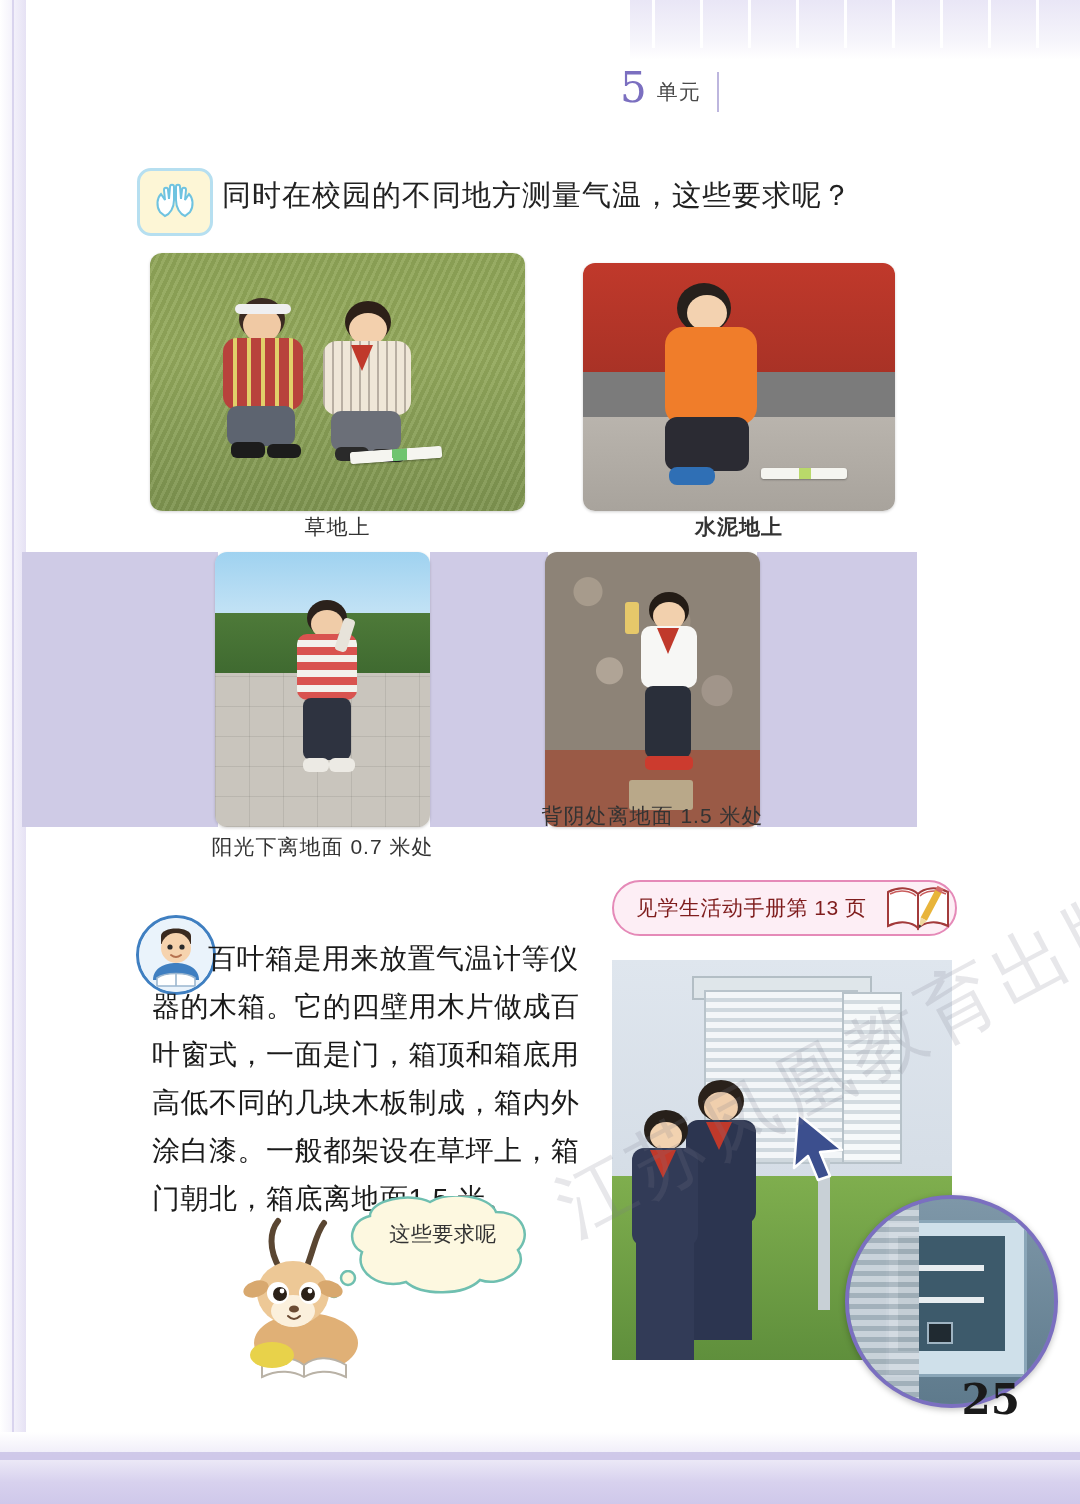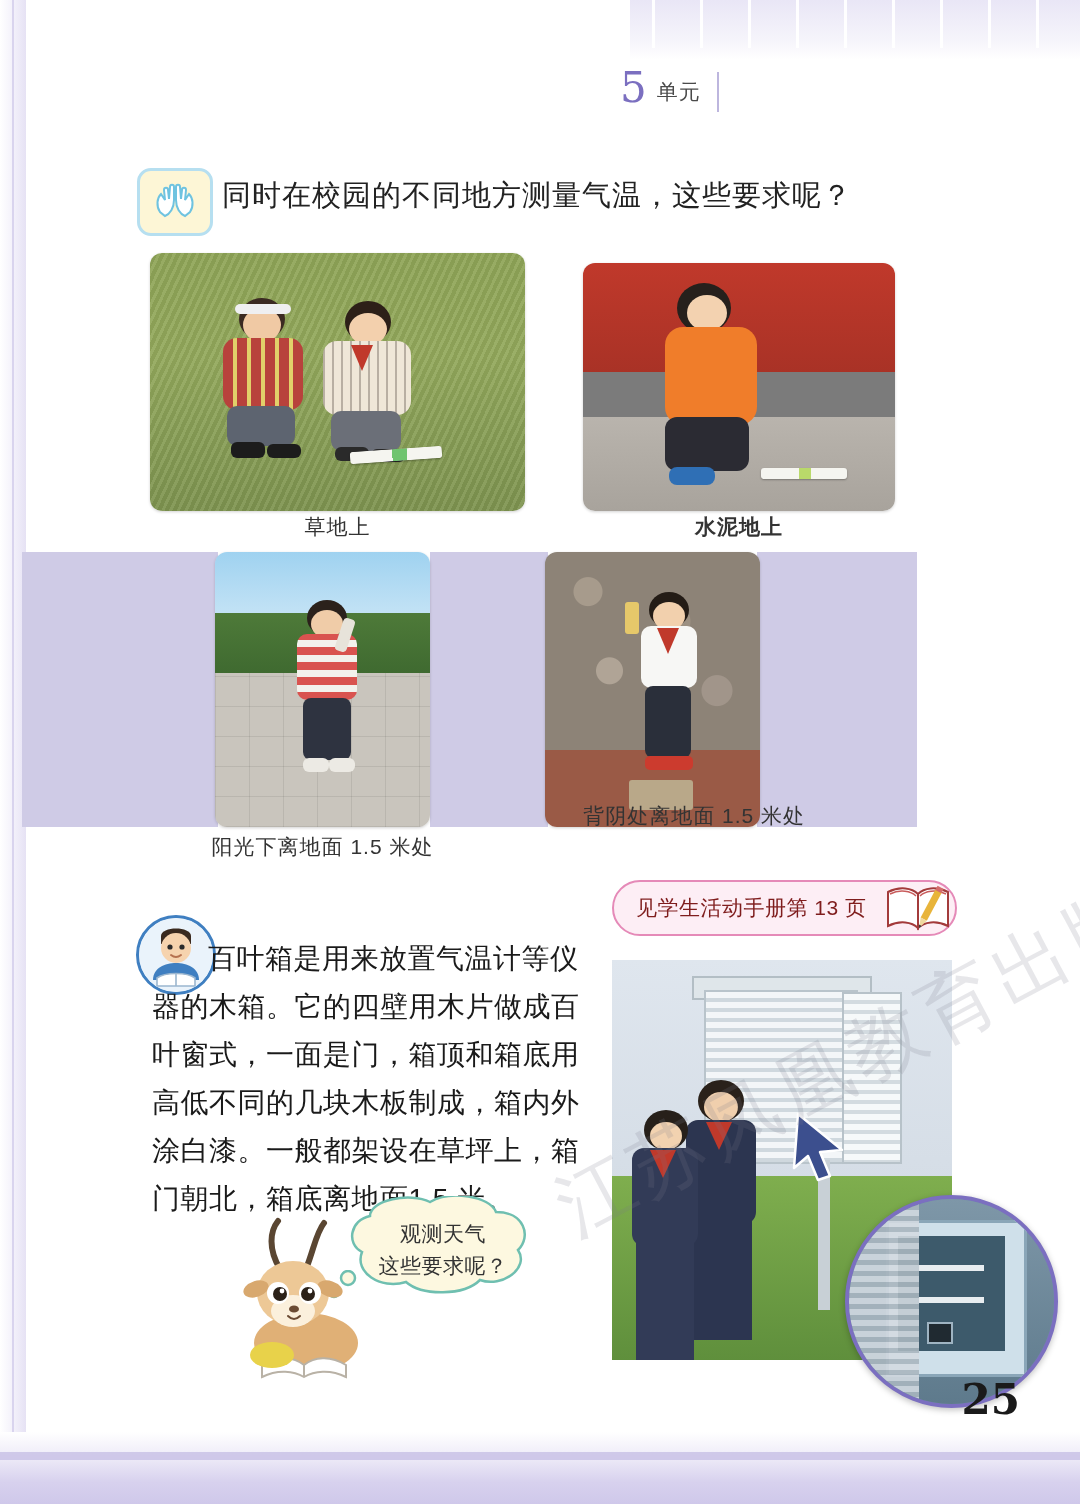--- a/index.html
+++ b/index.html
@@ -137,21 +137,21 @@
   .cap {
     position: absolute;
     font-size: 21px;
     color: #333;
     text-align: center;
     letter-spacing: 1px;
   }
   .cap1 { left: 150px; top: 513px; width: 375px; }
   .cap2 { left: 583px; top: 513px; width: 312px; font-weight: bold; }
   .cap3 { left: 120px; top: 833px; width: 405px; }
-  .cap4 { left: 500px; top: 802px; width: 305px; text-align: right; }
+  .cap4 { left: 500px; top: 802px; width: 305px; }
 
   
   .lav {
     position: absolute;
     background: #cfcbe6;
   }
   .lavA { left: 22px; top: 552px; width: 196px; height: 275px; }
   .lavB { left: 430px; top: 552px; width: 118px; height: 275px; }
   .lavC { left: 757px; top: 552px; width: 160px; height: 275px; }
 
@@ -413,21 +413,21 @@
     <div style="position:absolute;left:30px;top:10px;width:32px;height:28px;border-radius:50%;background:#f2d0ad;"></div>
     <div style="position:absolute;left:18px;top:34px;width:56px;height:62px;border-radius:10px;background:#f7f7f5;"></div>
     <div style="position:absolute;left:34px;top:36px;width:22px;height:26px;background:#c0392b;clip-path:polygon(0 0,100% 0,50% 100%);"></div>
     <div style="position:absolute;left:22px;top:94px;width:46px;height:72px;border-radius:8px;background:#2a2f3a;"></div>
     <div style="position:absolute;left:22px;top:164px;width:48px;height:14px;border-radius:5px;background:#cc3b2e;"></div>
     <div style="position:absolute;left:2px;top:10px;width:14px;height:32px;border-radius:3px;background:#e6c86a;"></div>
   </div>
   <div style="position:absolute;left:84px;top:228px;width:64px;height:30px;background:#b9a889;border-radius:3px;"></div>
 </div>
 
-<div class="cap cap3">阳光下离地面 1.5 米处</div>
+<div class="cap cap3">阳光下离地面 0.7 米处</div>
 <div class="cap cap4">背阴处离地面 1.5 米处</div>
 
 <div class="handbook">
   <span class="handbook-text">见学生活动手册第 13 页</span>
 </div>
 <div class="book-icon" style="left:882px; top:880px;">
   <svg width="72" height="56" viewBox="0 0 72 56" aria-hidden="true">
     <path d="M6 12 C18 6 30 8 36 14 L36 48 C30 42 18 40 6 46 Z" fill="#ffffff" stroke="#a33b3b" stroke-width="2"></path>
     <path d="M66 12 C54 6 42 8 36 14 L36 48 C42 42 54 40 66 46 Z" fill="#ffffff" stroke="#a33b3b" stroke-width="2"></path>
     <path d="M8 14 C18 9 29 11 34 16" fill="none" stroke="#c85b5b" stroke-width="1.5"></path>
@@ -457,22 +457,21 @@
 
 <div class="para">百叶箱是用来放置气温计等仪器的木箱。它的四壁用木片做成百叶窗式，一面是门，箱顶和箱底用高低不同的几块木板制成，箱内外涂白漆。一般都架设在草坪上，箱门朝北，箱底离地面1.5 米。</div>
 
 <div class="thought">
   <svg width="206" height="108" viewBox="0 0 206 108" aria-hidden="true" style="position:absolute;left:0;top:0;">
     <path d="M30 20 C30 4 70 -4 90 6 C110 -6 150 0 156 16 C184 16 192 40 178 54
              C190 72 162 92 140 84 C124 100 82 100 66 86 C40 94 14 76 22 56
              C6 48 10 24 30 20 Z" fill="#fdf8e0" stroke="#6fbfb0" stroke-width="2.5"></path>
   </svg>
   <div class="thought-text">
-    <div>观测天气</div>
-    <div>这些要求呢？</div>
+    <div>这些要求呢</div>
   </div>
   <svg width="40" height="34" viewBox="0 0 40 34" aria-hidden="true" style="position:absolute;left:-18px;top:74px;">
     <circle cx="26" cy="8" r="7" fill="#fdf8e0" stroke="#6fbfb0" stroke-width="2.5"></circle>
     <circle cx="12" cy="22" r="5" fill="#fdf8e0" stroke="#6fbfb0" stroke-width="2.5"></circle>
   </svg>
 </div>
 
 <div class="mascot">
   <svg width="150" height="175" viewBox="0 0 150 175" aria-hidden="true">
 

